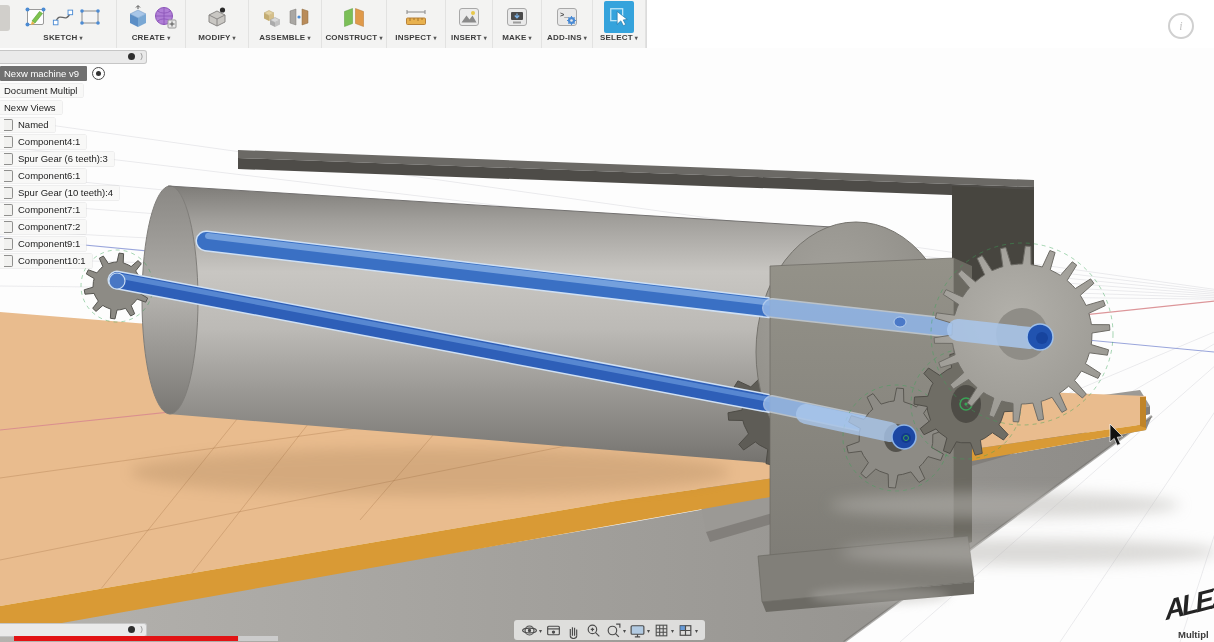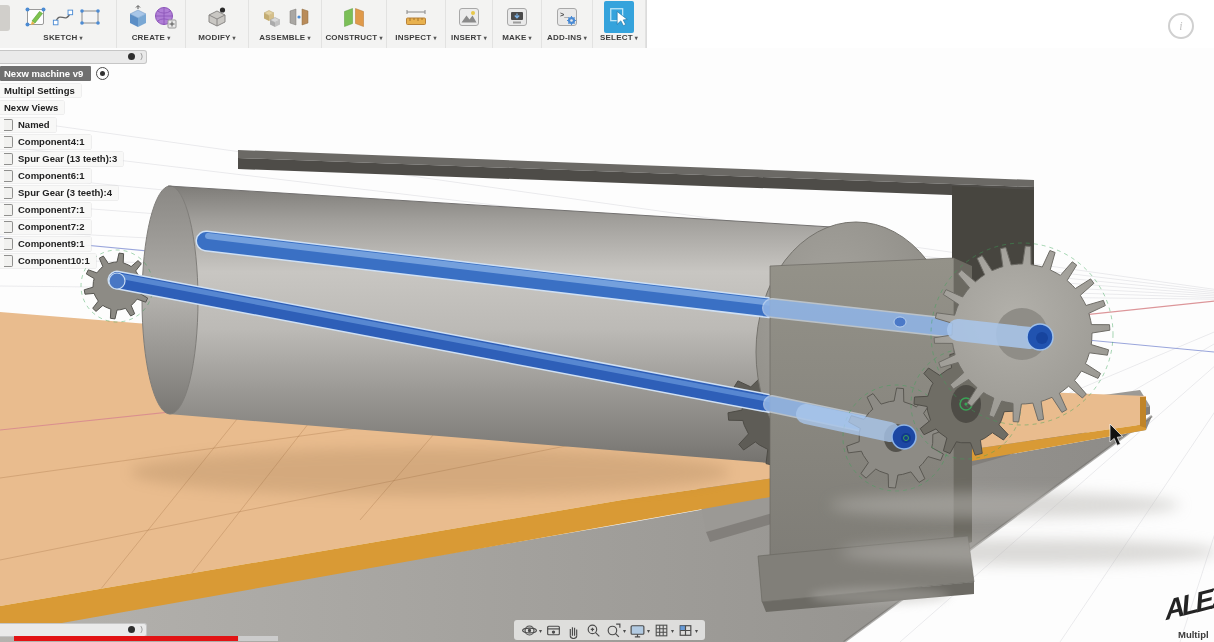--- a/index.html
+++ b/index.html
@@ -20,21 +20,21 @@
   .tb-caret{font-size:6px;color:#555;margin-left:2px;}
   
   .collapse-bar{position:absolute;left:0;width:146px;height:12px;background:#eaeaea;
        border:1px solid #c6c6c6;border-left:none;border-radius:0 3px 3px 0;z-index:30;}
   .collapse-bar .dot{position:absolute;left:128px;top:2px;width:7px;height:7px;border-radius:50%;background:#2f2f2f;}
   .collapse-bar .glyph{position:absolute;right:3px;top:0px;font-size:8px;color:#8a8a8a;}
   
   #browser{position:absolute;left:0;top:66px;z-index:25;}
   .br-row{display:flex;align-items:center;height:15px;margin-bottom:2px;width:max-content;cursor:default;}
   .br-chip{background:rgba(248,248,247,.95);border-radius:1px;padding:1px 6px 1px 4px;
-       font-size:9.5px;font-weight:700;color:#222;white-space:nowrap;display:flex;align-items:center;
+       font-size:9.5px;font-weight:400;color:#222;white-space:nowrap;display:flex;align-items:center;
        box-shadow:0 0 0 .5px rgba(210,210,210,.7);}
   .br-chip.root{background:#707070;color:#fff;box-shadow:none;padding:2px 8px 2px 4px;}
   .cube-ico{width:8px;height:10px;border:1.2px solid #8f8f8d;border-left:none;border-radius:0 2px 2px 0;
        background:#f1f1ef;margin-right:5px;flex:0 0 auto;}
   .radio{width:11px;height:11px;border-radius:50%;border:1.5px solid #4a4a4a;background:#fff;
        margin-left:5px;position:relative;flex:0 0 auto;}
   .radio::after{content:"";position:absolute;left:3px;top:3px;width:5px;height:5px;border-radius:50%;background:#333;}
   
   #navbar{position:absolute;left:514px;top:620px;height:20px;display:flex;align-items:center;gap:3px;
        padding:0 7px;background:rgba(233,233,232,.85);border-radius:3px;z-index:30;}
@@ -413,21 +413,21 @@
 </div>
 
 <div id="browser">
   <div class="br-row">
     <span class="br-chip root">Nexw machine v9</span>
     <span class="radio"></span>
   </div>
   <div id="browser-rows">
       <div class="br-row">
         <span class="br-chip">
-          <span>Multipl Settings</span>
+          <span>Document Multipl</span>
         </span>
       </div>
       <div class="br-row">
         <span class="br-chip">
           <span>Nexw Views</span>
         </span>
       </div>
       <div class="br-row">
         <span class="br-chip">
           <span class="cube-ico"></span>
@@ -436,33 +436,33 @@
       </div>
       <div class="br-row">
         <span class="br-chip">
           <span class="cube-ico"></span>
           <span>Component4:1</span>
         </span>
       </div>
       <div class="br-row">
         <span class="br-chip">
           <span class="cube-ico"></span>
-          <span>Spur Gear (13 teeth):3</span>
+          <span>Spur Gear (6 teeth):3</span>
         </span>
       </div>
       <div class="br-row">
         <span class="br-chip">
           <span class="cube-ico"></span>
           <span>Component6:1</span>
         </span>
       </div>
       <div class="br-row">
         <span class="br-chip">
           <span class="cube-ico"></span>
-          <span>Spur Gear (3 teeth):4</span>
+          <span>Spur Gear (10 teeth):4</span>
         </span>
       </div>
       <div class="br-row">
         <span class="br-chip">
           <span class="cube-ico"></span>
           <span>Component7:1</span>
         </span>
       </div>
       <div class="br-row">
         <span class="br-chip">

